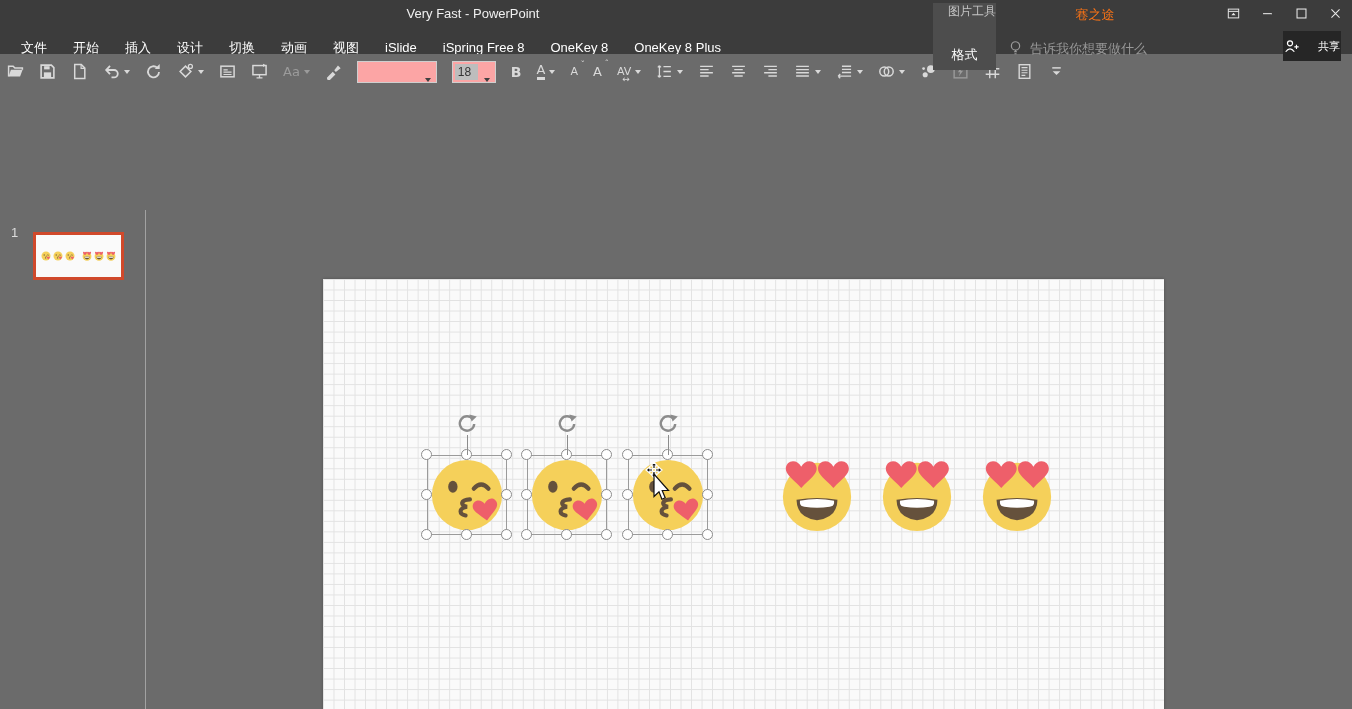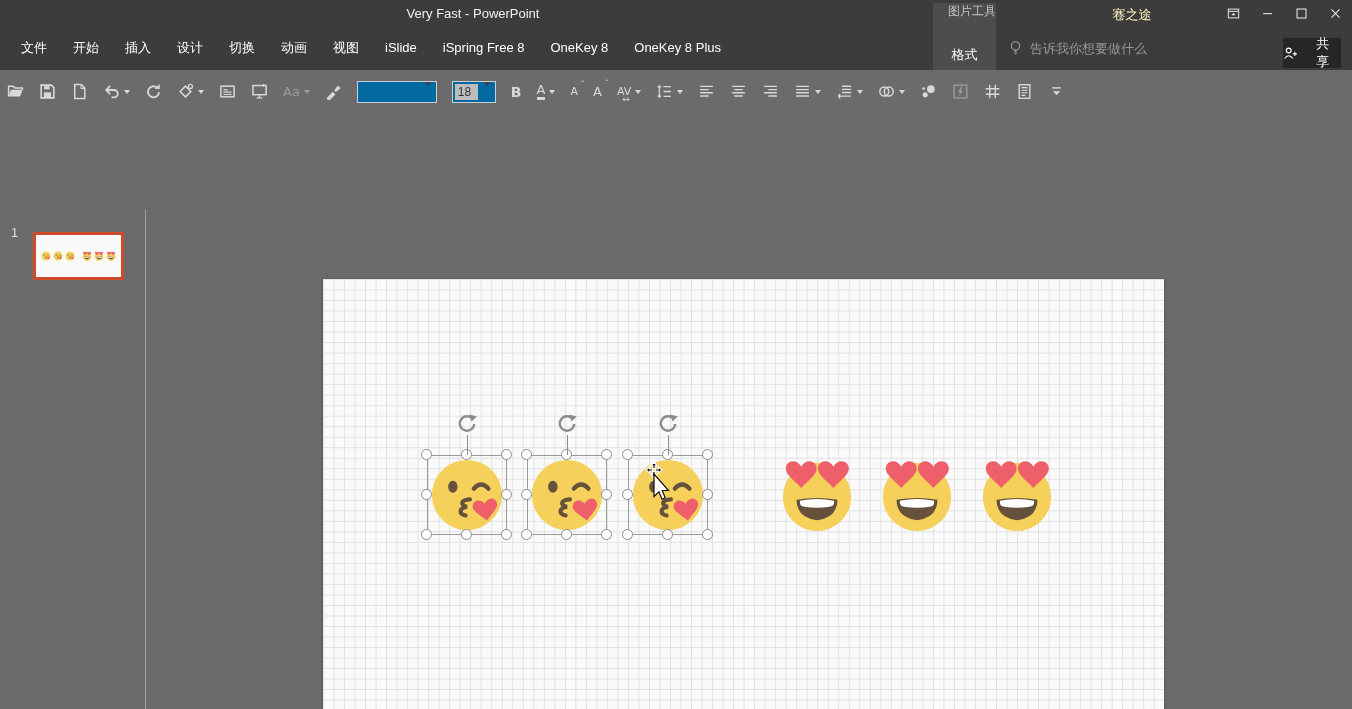--- a/index.html
+++ b/index.html
@@ -6,51 +6,51 @@
   html,body { width:1352px; height:709px; overflow:hidden; }
   body {
     font-family:"Liberation Sans","DejaVu Sans",sans-serif;
     background:var(--workspace-bg,#6b6b6b);
     position:relative;
     -webkit-font-smoothing:antialiased;
   }
   
   .titlebar{position:absolute;left:0;top:0;width:1352px;height:26px;background:var(--chrome-bg,#3c3c3c);z-index:5;}
   .app-title{position:absolute;left:473px;top:6px;transform:translateX(-50%);color:#f0f0f0;font-size:13px;white-space:nowrap;}
-  .user-name{position:absolute;left:1132px;top:6px;transform:translateX(-50%);color:#fef9c3;font-size:13px;white-space:nowrap;}
+  .user-name{position:absolute;left:1095px;top:6px;transform:translateX(-50%);color:#f97316;font-size:13px;white-space:nowrap;}
   .win-controls{position:absolute;right:0;top:0;height:26px;display:flex;z-index:7;}
   .win-btn{width:34px;height:26px;display:flex;align-items:center;justify-content:center;color:#e8e8e8;}
   .win-btn svg{width:13px;height:13px;}
   
   .tabrow{position:absolute;left:0;top:26px;width:1352px;height:44px;background:var(--chrome-bg,#3c3c3c);z-index:4;}
   .tabs{position:absolute;left:8px;top:0;height:44px;display:flex;align-items:center;}
   .tab{color:#ffffff;font-size:13px;padding:0 13px;line-height:44px;white-space:nowrap;cursor:default;}
   .ctx-block{position:absolute;left:933px;top:3px;width:63px;height:67px;background:var(--ctx-bg,#4d4d4d);z-index:6;text-align:center;}
   .ctx-group{color:#c4c4c4;font-size:12px;margin-top:0;white-space:nowrap;text-align:right;}
   .ctx-tab{color:#ffffff;font-size:13px;margin-top:26px;white-space:nowrap;}
   
   .tellme{position:absolute;left:1008px;top:33px;width:260px;height:30px;display:flex;align-items:center;z-index:6;}
   .tellme svg{width:15px;height:17px;flex:0 0 auto;color:#9a9a9a;}
   .tellme input{background:transparent;border:none;outline:none;color:#d5d5d5;font-size:13px;margin-left:7px;width:150px;font-family:inherit;}
   .tellme input::placeholder{color:#979797;opacity:1;}
-  .share-btn{position:absolute;left:1283px;top:31px;width:58px;height:30px;background:var(--share-bg,#262626);display:flex;align-items:center;justify-content:center;gap:19px;color:#fff;font-size:13px;z-index:7;margin-top:7px;}
+  .share-btn{position:absolute;left:1283px;top:31px;width:58px;height:30px;background:var(--share-bg,#262626);display:flex;align-items:center;justify-content:center;gap:19px;color:#fff;font-size:11px;z-index:7;}
   .share-btn svg{width:15px;height:15px;}
   
-  .toolbar{position:absolute;left:0;top:74px;width:1352px;height:35px;background:var(--toolbar-bg,#6b6b6b);display:flex;align-items:center;padding-left:7px;gap:15px;z-index:4;}
+  .toolbar{position:absolute;left:0;top:54px;width:1352px;height:35px;background:var(--toolbar-bg,#6b6b6b);display:flex;align-items:center;padding-left:7px;gap:15px;z-index:4;}
   .tb-item{display:flex;align-items:center;color:#d9d9d9;height:24px;}
   .tb-item.disabled{color:#9b9b9b;}
   .tb-item svg{width:17px;height:17px;display:block;}
   .dd{width:0;height:0;border-left:3.5px solid transparent;border-right:3.5px solid transparent;border-top:4px solid currentColor;margin-left:4px;}
   .ticon{font-family:"DejaVu Sans",sans-serif;font-size:13px;line-height:1;position:relative;}
   .ticon.b{font-weight:bold;font-size:14px;}
   .ticon.colorA{border-bottom:3px solid #d9d9d9;padding-bottom:1px;}
   .ticon .mk{position:absolute;top:-5px;right:-7px;font-size:9px;}
   .ticon.small{font-size:11px;}
   .ticon .sub{position:absolute;bottom:-7px;left:0;right:-4px;font-size:9px;text-align:center;}
-  .combo{height:22px;background:#0369a1;border:1px solid #cfcfcf;display:flex;align-items:flex-start;}
+  .combo{height:22px;background:#fca5a5;border:1px solid #cfcfcf;display:flex;align-items:flex-end;}
   .combo .val{flex:1;background:#bdbdbd;margin:2px;color:#333;font-size:12px;line-height:16px;padding:0 3px;}
   .combo .btn{width:15px;display:flex;align-items:center;justify-content:center;color:#3f3f3f;}
   .combo .btn i{border-top-color:#3f3f3f;margin-left:0;}
   
   .workspace{position:absolute;left:0;top:105px;width:1352px;height:604px;background:var(--workspace-bg,#6b6b6b);}
   .panel-divider{position:absolute;left:145px;top:105px;width:1px;height:604px;background:#a2a2a2;z-index:2;}
   .slide-num{position:absolute;left:11px;top:120px;color:#dcdcdc;font-size:13px;}
   .thumb{position:absolute;left:33px;top:127px;width:91px;height:48px;background:#fafafa;border:3px solid var(--thumb-border,#d0492b);display:flex;align-items:center;justify-content:center;gap:2px;}
   .thumb svg{width:10px;height:10px;}
   .thumb .gap{width:3px;}

